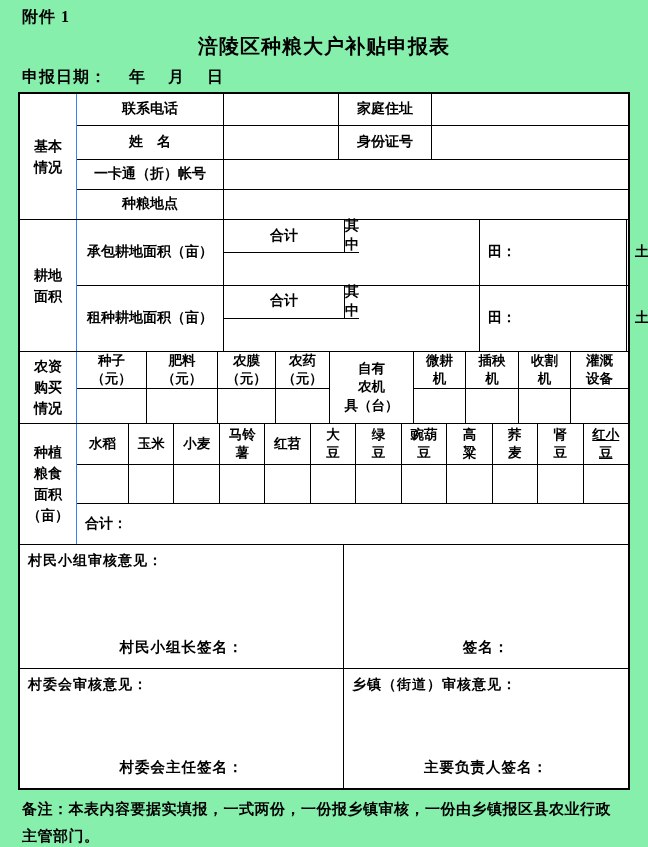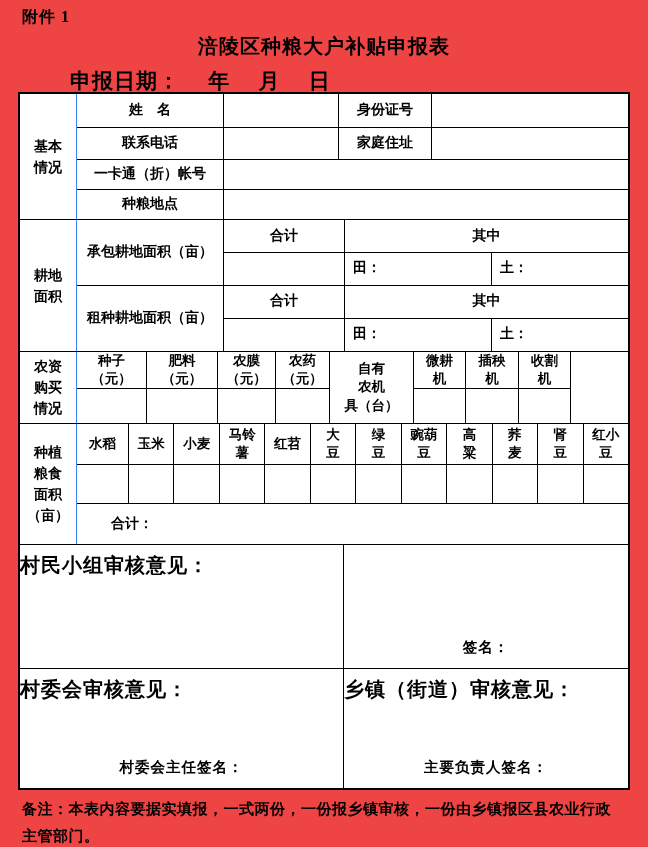--- a/index.html
+++ b/index.html
@@ -2,26 +2,26 @@
 <html><head>
 <meta charset="utf-8">
 <style>
   * { box-sizing: border-box; margin: 0; padding: 0; }
   html,body { background:#fff; }
   body {
     width:648px; height:847px;
     font-family:"Liberation Serif","DejaVu Serif",serif;
     font-weight:bold; color:#000;
   }
-  .page { position:relative; width:648px; height:847px; background:#ef4444; overflow:hidden; }
+  .page { position:relative; width:648px; height:847px; background:#86efac; overflow:hidden; }
 
   .attachment { position:absolute; left:22px; top:7px; font-size:16px; letter-spacing:1px; }
   .title { position:absolute; left:0; top:33px; width:100%; text-align:center;
            font-size:20px; letter-spacing:1px; }
-  .dateline { position:absolute; left:22px; top:67px; font-size:21px; white-space:pre; letter-spacing:1px;margin-left:48px; }
+  .dateline { position:absolute; left:22px; top:67px; font-size:16px; white-space:pre; letter-spacing:1px; }
 
   .tbl { position:absolute; left:18px; top:92px; width:612px; height:698px;
          border:2px solid #000; display:flex; flex-direction:column; background:#fff; }
 
   .sec { display:flex; border-bottom:1px solid #000; min-height:0; }
   .sec.last { border-bottom:none; }
 
   .lab { width:57px; flex:0 0 57px; border-right:1px solid #3b82f6;
          display:flex; align-items:center; justify-content:center; text-align:center;
          white-space:pre-line; font-size:14px; line-height:1.5; }
@@ -50,21 +50,21 @@
   .r-card  { height:30px; }
   .r-loc   { flex:1; }
   .c-flabel { flex:0 0 147px; }
   .c-val1   { flex:0 0 115px; }
   .c-lab2   { flex:0 0 93px; }
   .c-val2   { flex:1; }
 
   
   .half { display:flex; height:66px; border-bottom:1px solid #000; }
   .half.nb { border-bottom:none; }
-  .half-right { flex:1; display:flex; flex-direction:column; min-width:0; }
+  .half-right { flex:1; display:flex; flex-direction:row; min-width:0; }
   .rA { height:33px; display:flex; border-bottom:1px solid #000; }
   .rB { flex:1; display:flex; }
   .c-total { flex:0 0 121px; }
   .c-field { flex:0 0 147px; }
 
   
   .supcols { flex:1; display:flex; min-width:0; }
   .supcol { display:flex; flex-direction:column; border-right:1px solid #000; min-width:0;gap:40px; }
   .supcol.lastc { border-right:none; }
   .suphead { height:40px; border-bottom:1px solid #000; display:flex; align-items:center;
@@ -76,27 +76,27 @@
   .w-mach{flex:0 0 84px}.w-till{flex:0 0 52px}.w-trans{flex:0 0 53px}.w-harv{flex:0 0 52px}.w-irr{flex:1}
 
   
   .croprow { display:flex; border-bottom:1px solid #000; }
   .crophead { height:41px; }
   .cropblank { height:39px; }
   .cropcell { flex:1; border-right:1px solid #000; display:flex; align-items:center;
               justify-content:center; text-align:center; white-space:pre-line;
               font-size:13.5px; line-height:1.3; min-width:0; }
   .cropcell.first { flex:0 0 52px; }
-  .cropcell.lastc { border-right:none; }
-  .croptotal { flex:1; display:flex; align-items:center; padding-left:8px; font-size:14px;margin-left:26px; }
+  .cropcell.lastc { border-right:none;text-decoration:underline; }
+  .croptotal { flex:1; display:flex; align-items:center; padding-left:8px; font-size:14px; }
 
   
   .revleft { flex:0 0 324px; border-right:1px solid #000; position:relative; }
   .revright { flex:1; position:relative; }
-  .rev-title { position:absolute; top:7px; left:0; font-size:20px; letter-spacing:1px;text-align:right; }
+  .rev-title { position:absolute; top:7px; left:8px; font-size:14px; letter-spacing:1px;text-align:right; }
   .rev-sign  { position:absolute; bottom:11px; left:0; width:100%; text-align:center;
                font-size:14.5px; letter-spacing:1px; }
 
   .note { position:absolute; left:22px; top:796px; width:598px; font-size:15px;
           line-height:27px; letter-spacing:0.5px; }
 </style>
 </head>
 <body>
 
 <div class="page">
@@ -104,30 +104,30 @@
   <div class="attachment">附件 1</div>
   <div class="title">涪陵区种粮大户补贴申报表</div>
   <div class="dateline">申报日期：　 年　 月　 日</div>
 
   <div class="tbl">
 
     <div class="sec sec-basic">
       <div class="lab">基本
 情况</div>
       <div class="content">
+        <div class="row r-phone">
+          <div class="cell c-flabel">联系电话</div>
+          <div class="cell c-val1"></div>
+          <div class="cell c-lab2">家庭住址</div>
+          <div class="cell c-val2 lastc"></div>
+        </div>
         <div class="row r-name">
           <div class="cell c-flabel">姓　名</div>
           <div class="cell c-val1"></div>
           <div class="cell c-lab2">身份证号</div>
-          <div class="cell c-val2 lastc"></div>
-        </div>
-        <div class="row r-phone">
-          <div class="cell c-flabel">联系电话</div>
-          <div class="cell c-val1"></div>
-          <div class="cell c-lab2">家庭住址</div>
           <div class="cell c-val2 lastc"></div>
         </div>
         <div class="row r-card">
           <div class="cell c-flabel">一卡通（折）帐号</div>
           <div class="cell c-val2 lastc"></div>
         </div>
         <div class="row r-loc nb">
           <div class="cell c-flabel">种粮地点</div>
           <div class="cell c-val2 lastc"></div>
         </div>
@@ -203,20 +203,25 @@
           <div class="supblank"></div>
         </div>
         <div class="supcol w-trans">
           <div class="suphead">插秧
 机</div>
           <div class="supblank"></div>
         </div>
         <div class="supcol w-harv">
           <div class="suphead">收割
 机</div>
+          <div class="supblank"></div>
+        </div>
+        <div class="supcol w-irr lastc">
+          <div class="suphead">灌溉
+设备</div>
           <div class="supblank"></div>
         </div>
       </div>
     </div>
 
     <div class="sec sec-crop">
       <div class="lab">种植
 粮食
 面积
 （亩）</div>
@@ -257,20 +262,21 @@
           <div class="cropcell"></div>
           <div class="cropcell lastc"></div>
         </div>
         <div class="croptotal">合计：</div>
       </div>
     </div>
 
     <div class="sec sec-rev1">
       <div class="revleft">
         <div class="rev-title">村民小组审核意见：</div>
+        <div class="rev-sign">村民小组长签名：</div>
       </div>
       <div class="revright">
         <div class="rev-sign">签名：</div>
       </div>
     </div>
 
     <div class="sec sec-rev2 last">
       <div class="revleft">
         <div class="rev-title">村委会审核意见：</div>
         <div class="rev-sign">村委会主任签名：</div>

